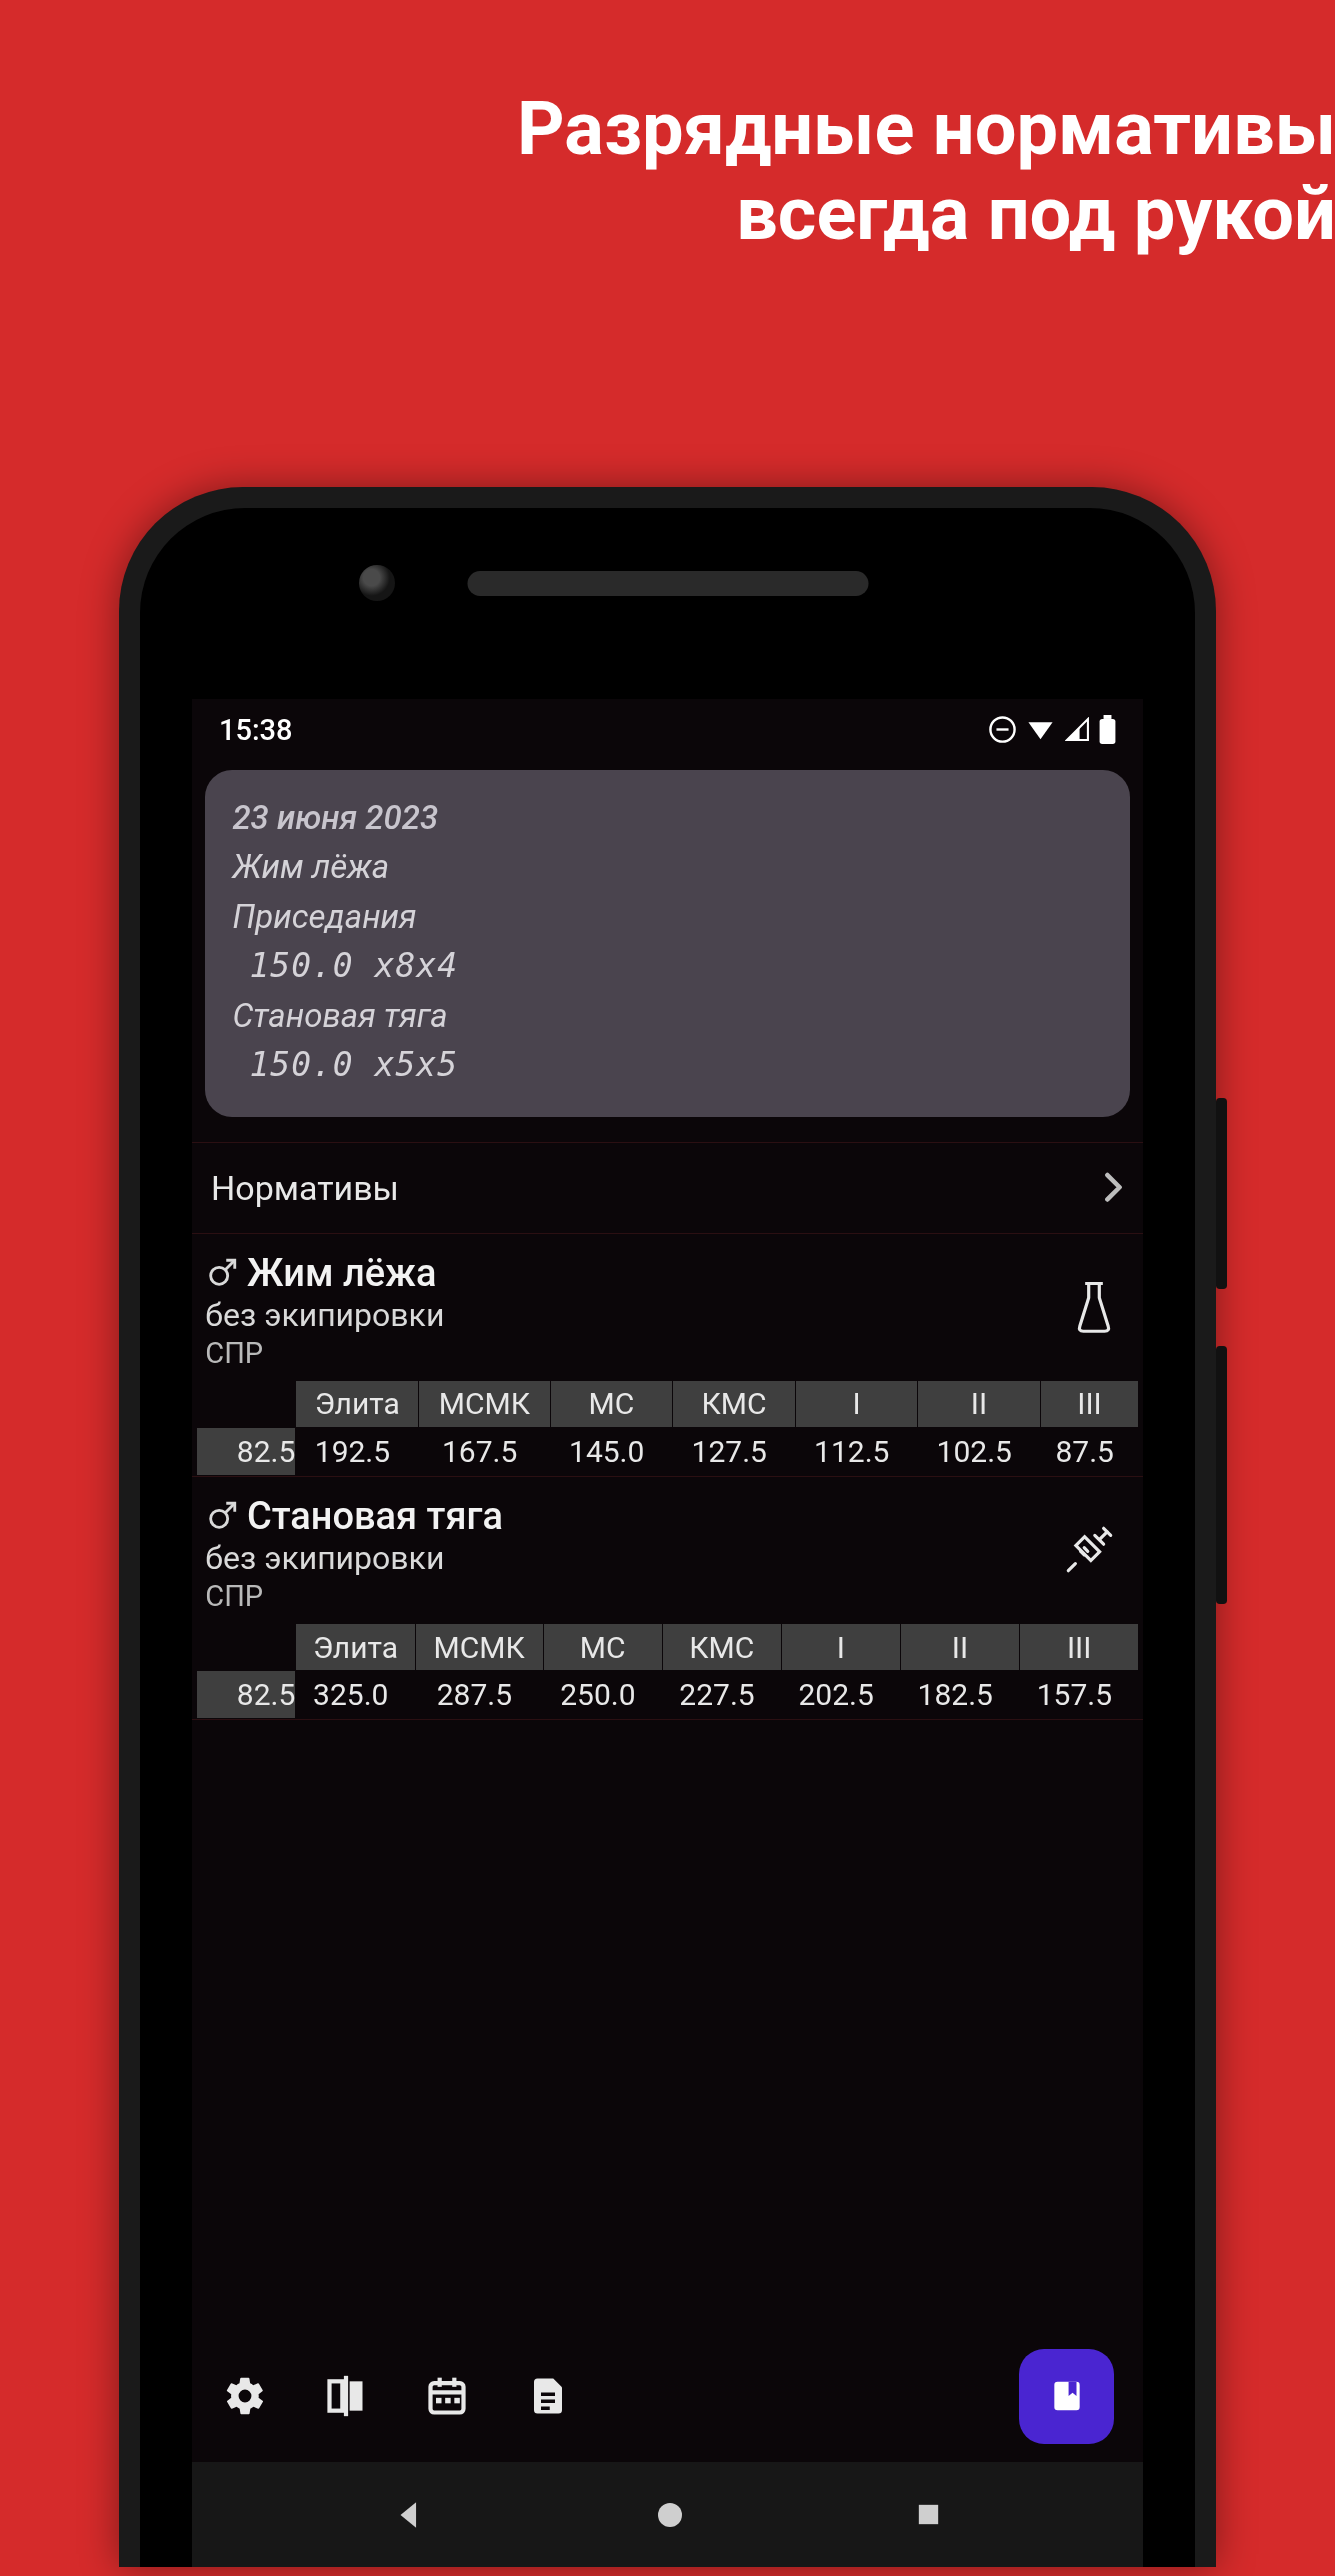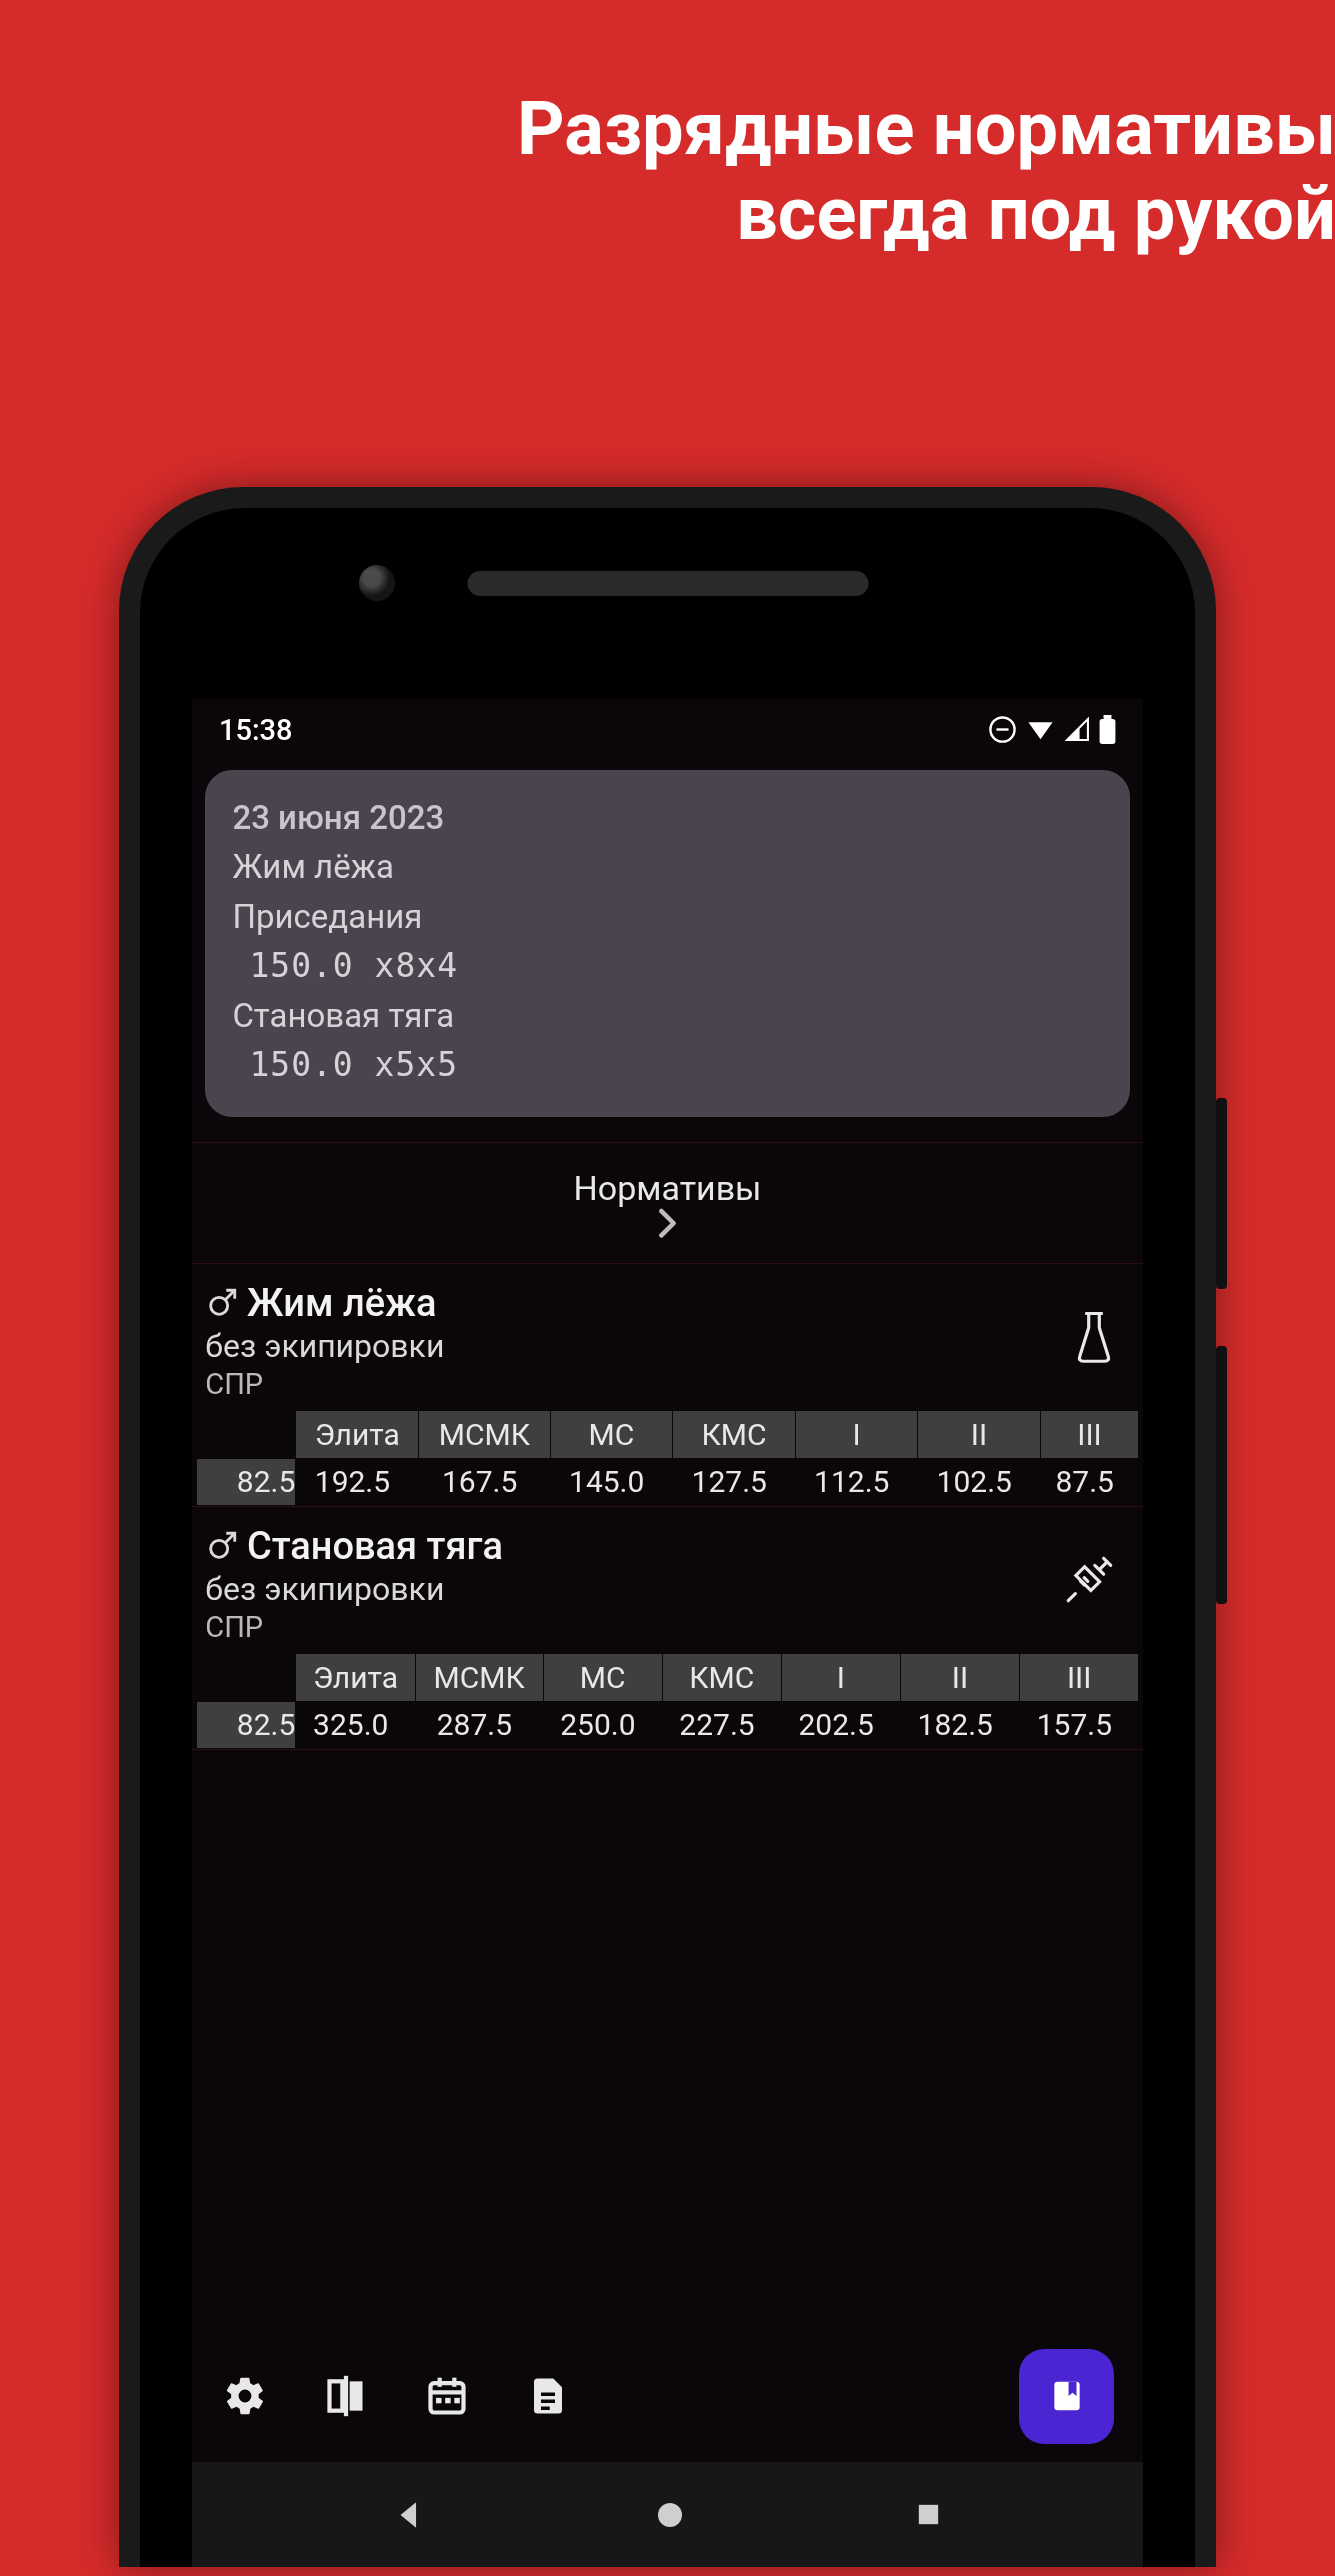--- a/index.html
+++ b/index.html
@@ -84,33 +84,33 @@
 
   
   .card {
     margin: 9.5px 13.4px 0 13.4px;
     background: #4a444e;
     border-radius: 27px;
     padding: 23px 27px 27px 27px;
     color: #d5d3d8;
     font-size: 33px;
     line-height: 1.5;
+    font-style: italic;
   }
   .card .date { color: #c8c5cd; font-weight: 500; }
   .card .set { padding-left: 17px; font-family: monospace, Arial; font-size: 33px; letter-spacing: 1px; }
 
   
   .section-row {
     margin-top: 25px;
     border-top: 1.9px solid #2b0f12;
     border-bottom: 1.9px solid #2b0f12;
     padding: 25px 19px;
     display: flex; align-items: center;
     font-size: 34px;
-    flex-direction: column;
   }
   .section-row .flex { flex: 1; }
 
   
   .lift {
     border-bottom: 1.9px solid #2b0f12;
     padding: 17px 3.8px 0 3.8px;
   }
   .lift-head {
     display: flex; align-items: flex-start;

